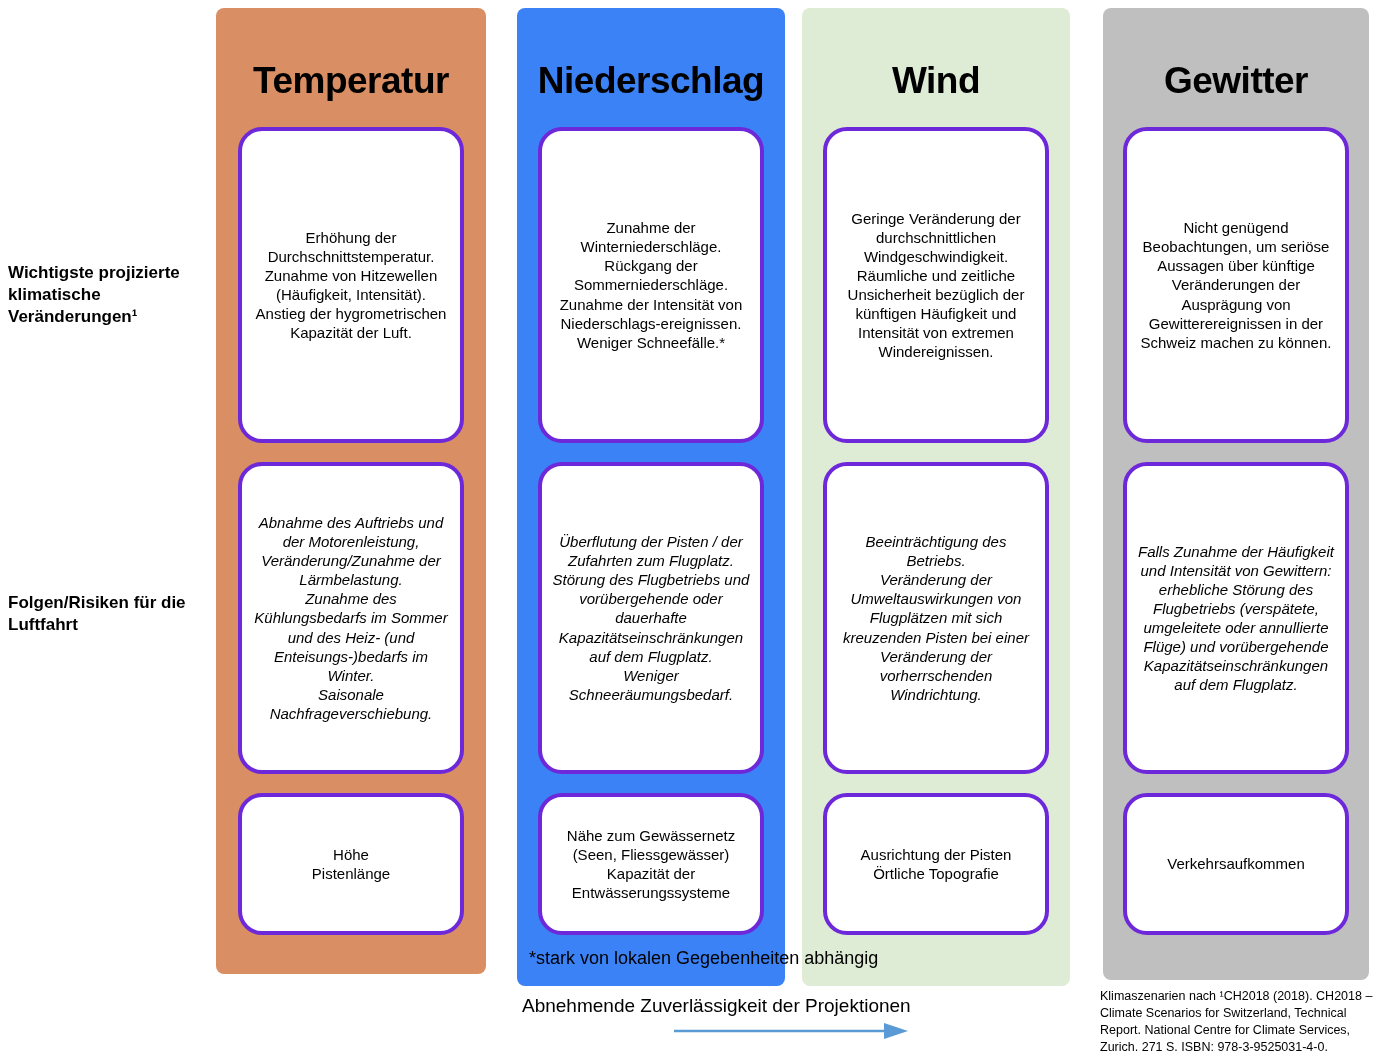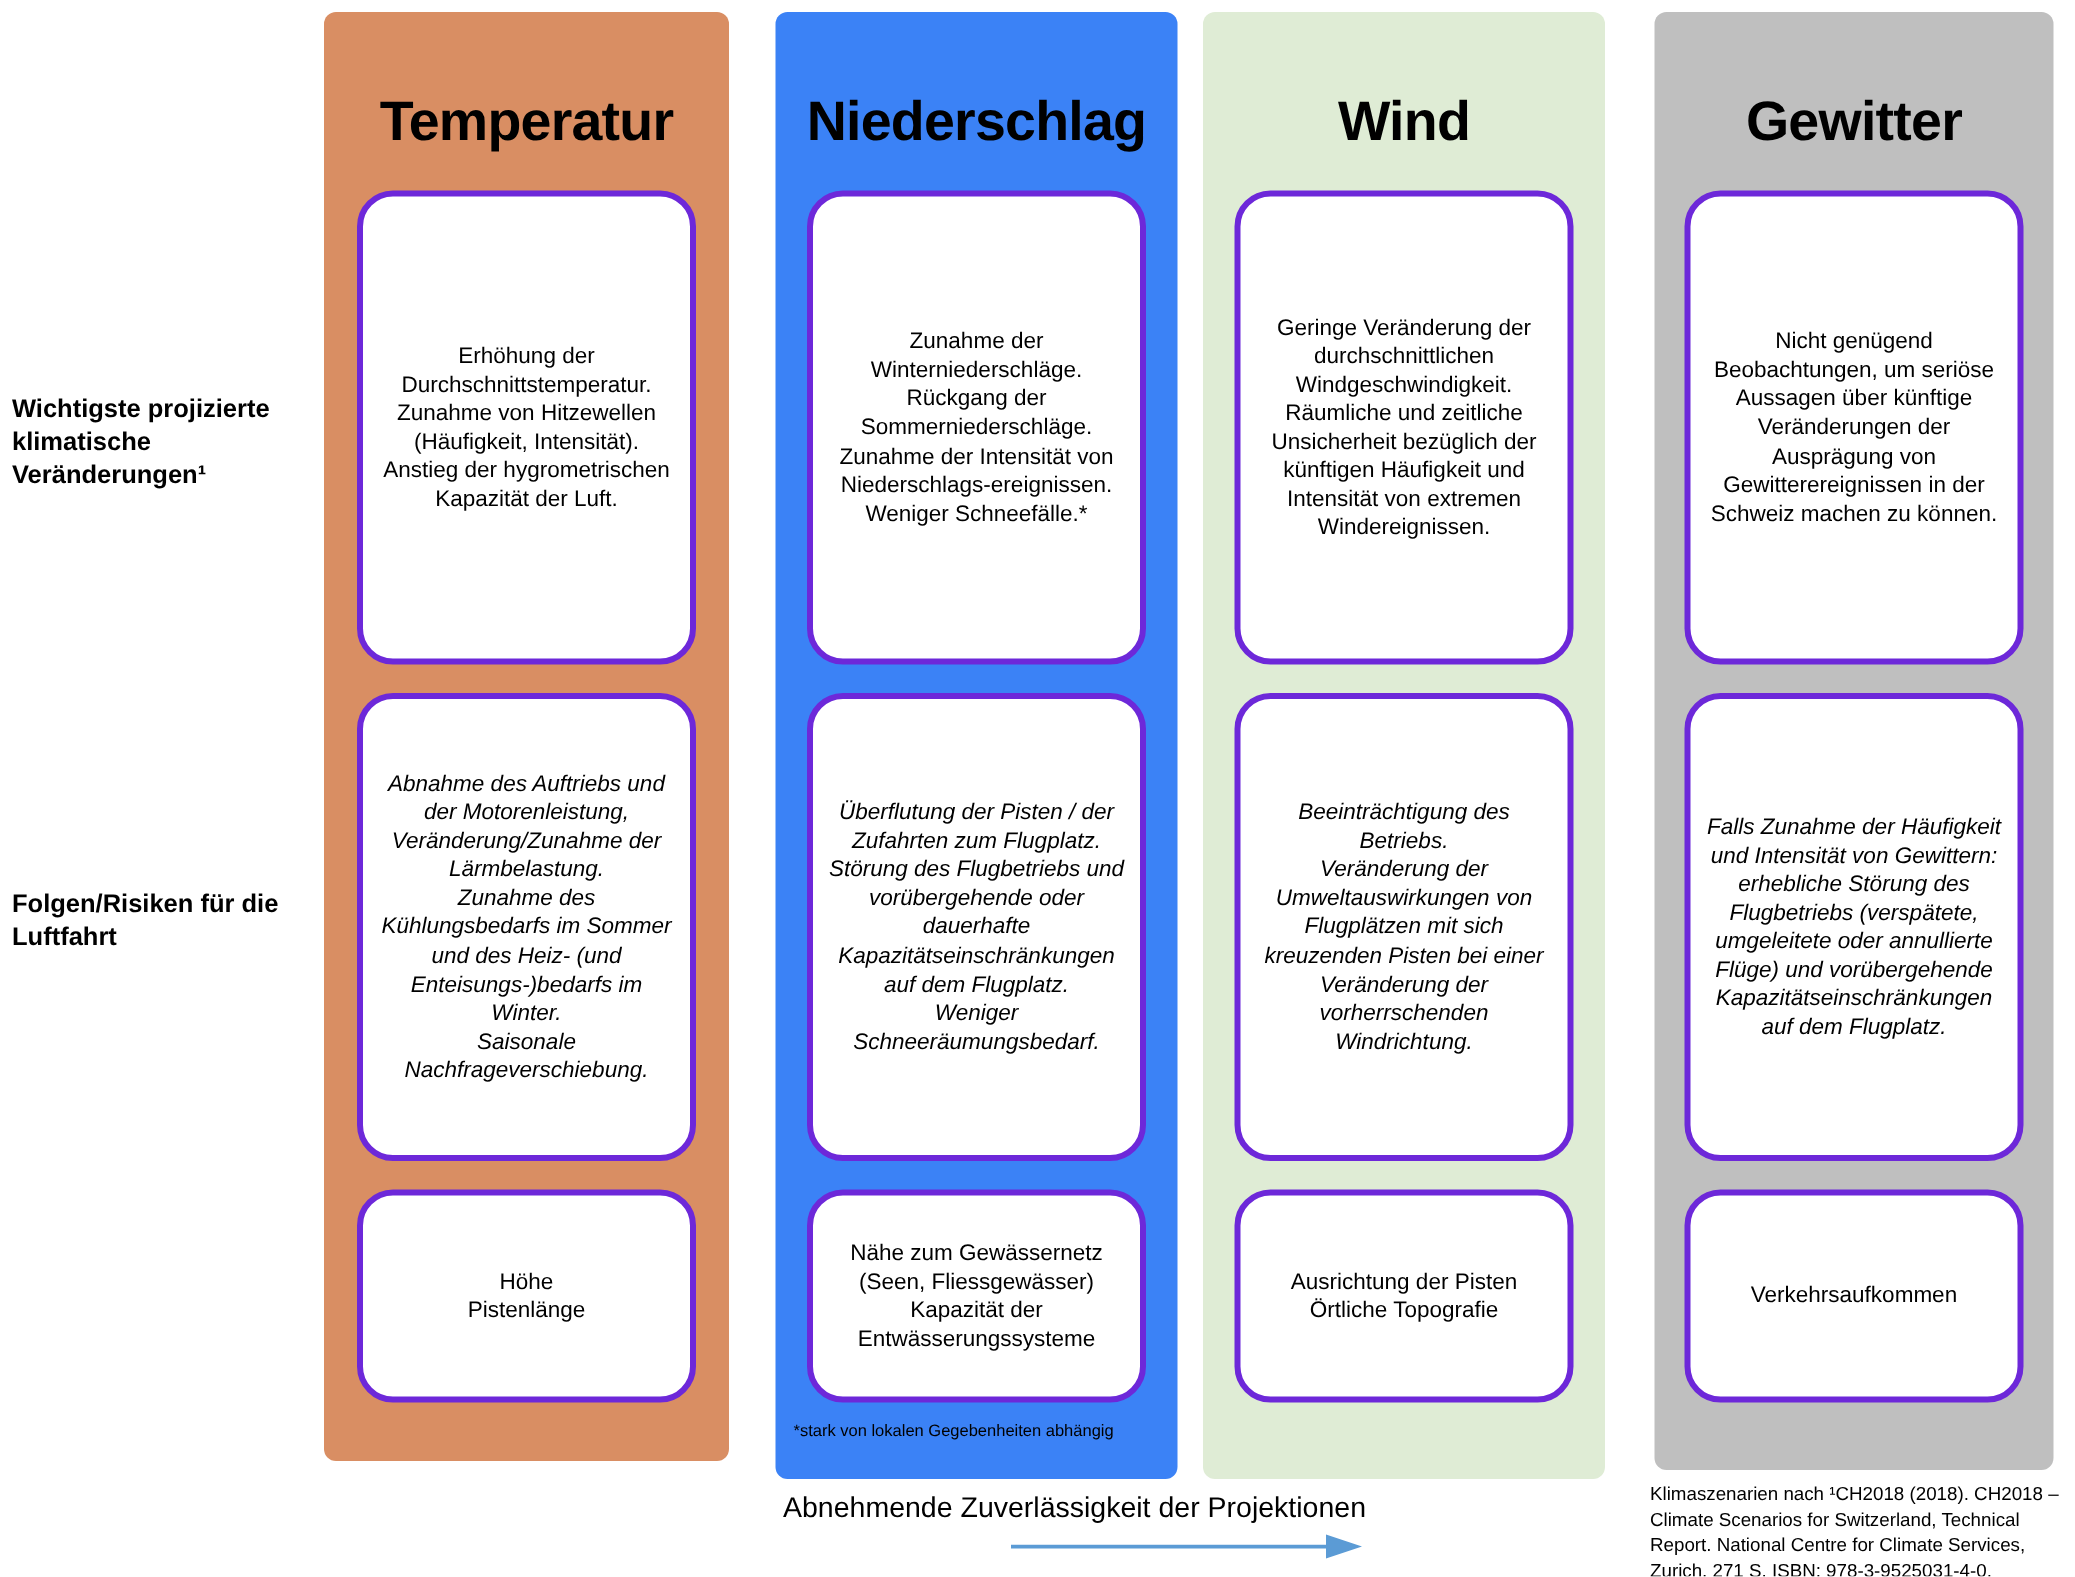--- a/index.html
+++ b/index.html
@@ -24,21 +24,21 @@
   .box.r1{top:119px;height:316px;}
   .box.r2{top:454px;height:312px;font-style:italic;}
   .box.r3{top:785px;height:142px;}
 
   .row-label{position:absolute;left:8px;width:182px;font-weight:bold;
              font-size:17px;line-height:1.3;overflow-wrap:break-word;}
   .row-label.l1{top:262px;}
   .row-label.l2{top:592px;}
   .row-label.l3{top:818px;}
 
-  .precip-note{position:absolute;left:529px;top:948px;font-size:11px;}
+  .precip-note{position:absolute;left:529px;top:948px;font-size:18px;}
 
   .arrow-label{position:absolute;left:522px;top:995px;width:530px;
                text-align:left;font-size:19px;}
   .arrow-svg{position:absolute;left:672px;top:1022px;}
 
   .citation{position:absolute;left:1100px;top:988px;width:283px;
             font-size:12.5px;line-height:1.36;}
 </style>
 </head>
 <body>

